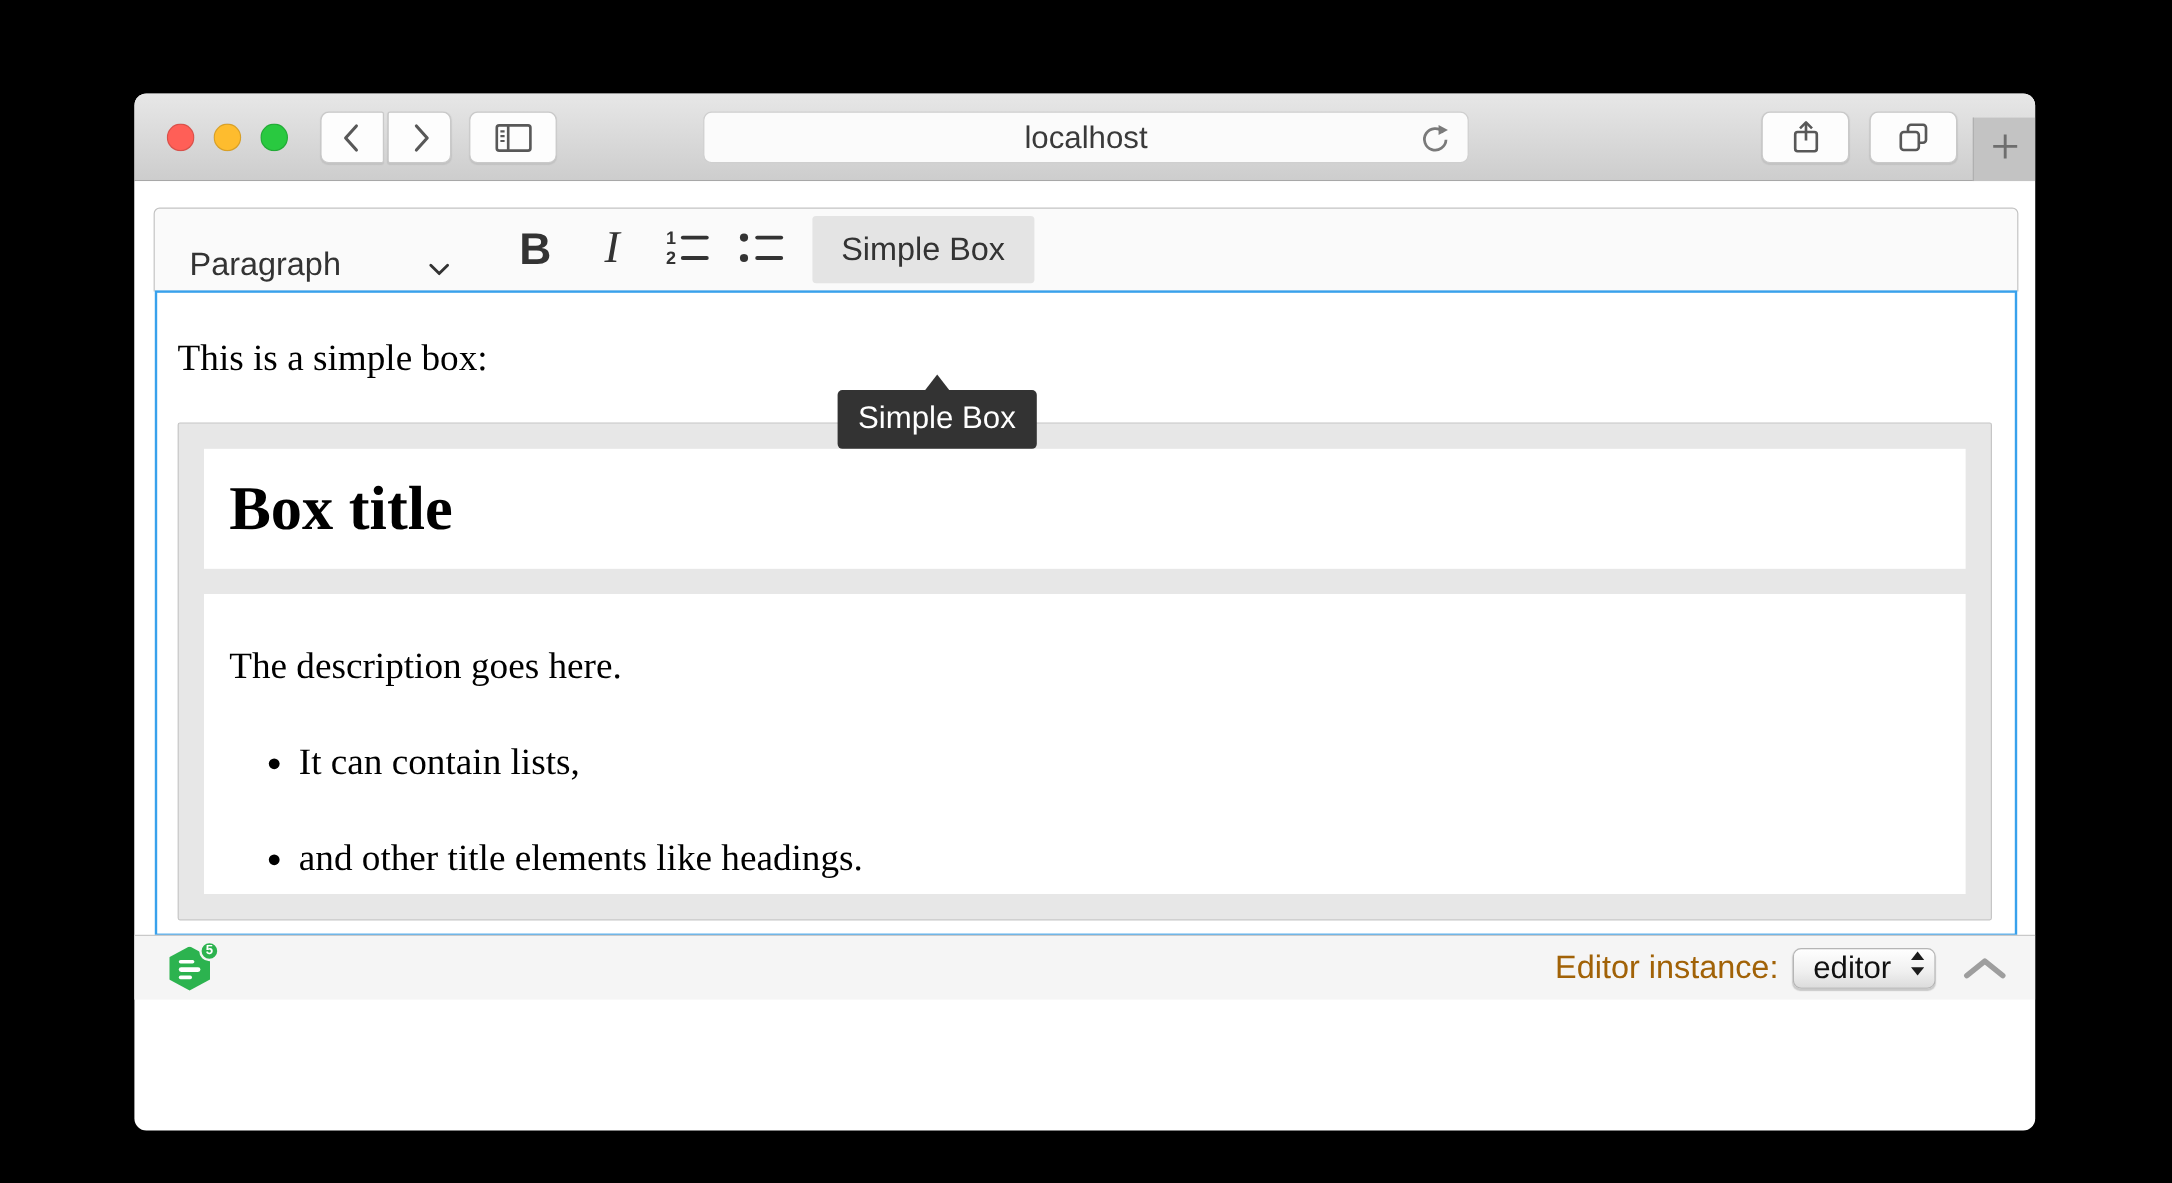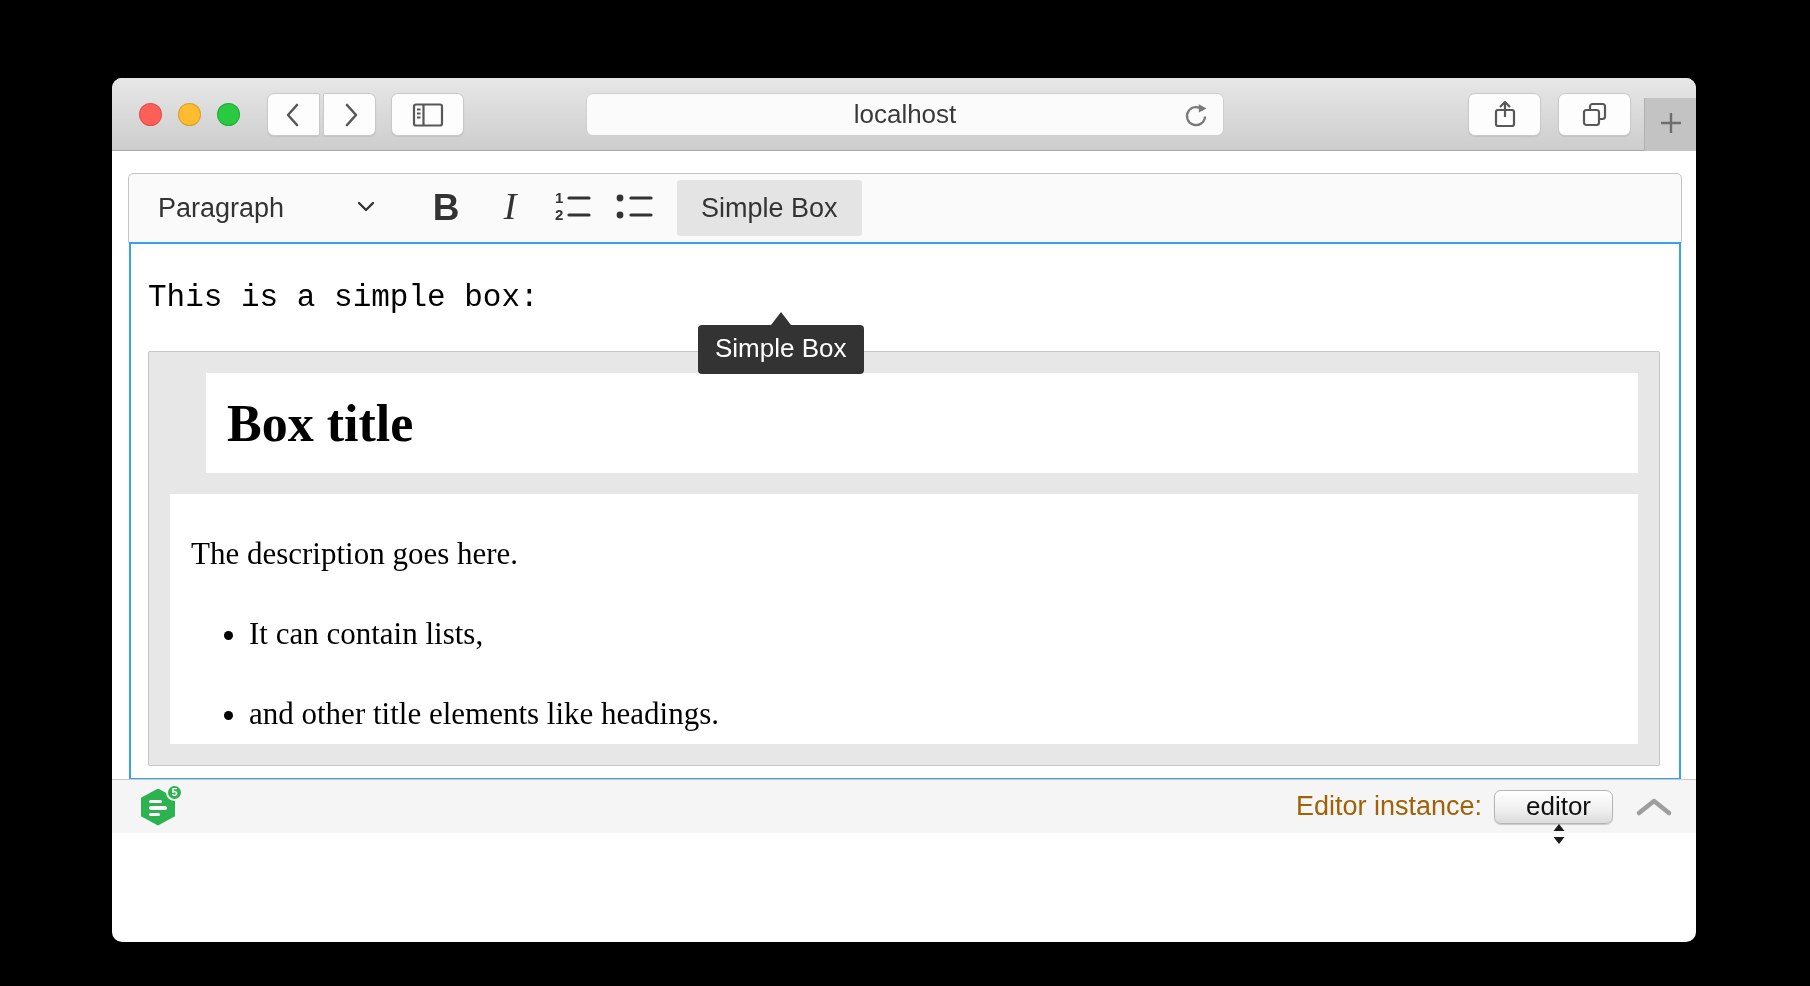--- a/index.html
+++ b/index.html
@@ -56,47 +56,47 @@
   .newtab-strip{position:absolute;right:0;top:20px;bottom:-1px;width:52px;
     background:#c3c3c3;border-left:1px solid #b0b0b0;
     display:flex;align-items:center;justify-content:center;}
 
   
   .page{position:relative;height:682px;background:#fff;}
 
   .editor-toolbar{position:absolute;left:16px;top:22px;width:1554px;height:70px;
     background:var(--toolbar-bg);border:1px solid var(--toolbar-border);
     border-radius:5px 5px 0 0;display:flex;align-items:center;padding:0 8px;}
-  .heading-dd{width:262px;height:56px;display:flex;align-items:center;
+  .heading-dd{width:262px;height:56px;display:flex;align-items:flex-end;
     justify-content:space-between;padding:0 22px 0 21px;border-radius:3px;cursor:pointer;gap:48px;}
   .heading-dd .dd-label{font-size:27px;color:#333;}
   .tb-btn{height:56px;min-width:46px;display:flex;align-items:center;justify-content:center;
     border-radius:3px;cursor:pointer;color:#333;}
   .tb-bold{margin-left:24px;font-weight:bold;font-size:37px;font-family:"Liberation Sans",sans-serif;}
   .tb-italic{margin-left:18px;font-family:"Liberation Serif",serif;font-style:italic;font-size:38px;padding-bottom:4px;}
   .tb-icon{margin-left:16px;}
   .tb-simplebox{margin-left:20px;padding:0 24px;background:var(--hover-btn-bg);
     font-size:27px;color:#333;}
 
   .tooltip{position:absolute;left:586px;top:174px;background:var(--tooltip-bg);
     color:#fff;font-size:26px;padding:8px 17px 10px;border-radius:4px;z-index:5;}
   .tooltip .caret{position:absolute;top:-13px;left:50%;margin-left:-10px;width:0;height:0;
     border-left:10px solid transparent;border-right:10px solid transparent;
     border-bottom:13px solid var(--tooltip-bg);}
 
   .editable{position:absolute;left:17px;top:91px;width:1552px;height:538px;
     background:#fff;border:2px solid var(--focus-border);
     padding:36px 19px 0 17px;overflow:hidden;
     font-family:"Liberation Serif",serif;font-size:31px;color:#000;}
-  .editable p.intro{margin:0 0 36px 0;font-family:Liberation Mono, monospace;}
+  .editable p.intro{margin:0 0 36px 0;}
 
   .simple-box{background:var(--widget-bg);border:1px solid var(--widget-border);
     border-radius:2px;padding:21px;}
   .simple-box-title{background:#fff;height:100px;display:flex;align-items:center;
-    padding:0 21px;margin-bottom:21px;margin-left:36px;}
+    padding:0 21px;margin-bottom:21px;}
   .simple-box-title h1{font-size:52px;font-weight:bold;font-family:"Liberation Serif",serif;}
   .simple-box-desc{background:#fff;height:250px;padding:42px 21px 0 21px;}
   .simple-box-desc p{margin:0 0 15px 0;}
   .simple-box-desc ul{margin:0 0 0 58px;}
   .simple-box-desc li{line-height:37px;margin-bottom:1px;margin-top:43px;}
 
   
   .footer{position:absolute;left:0;right:0;bottom:0;height:54px;
     background:var(--footer-bg);border-top:1px solid #c9c9c9;
     display:flex;align-items:center;padding:0 23px 0 29px;}
@@ -109,22 +109,22 @@
   .logo .l2{left:8px;top:19.5px;width:18px;}
   .logo .l3{left:8px;top:26px;width:11px;}
   .logo .badge{position:absolute;right:-2px;top:-3px;width:17px;height:17px;border-radius:50%;
     background:var(--ckeditor-green);border:2.5px solid var(--footer-bg);
     color:#fff;font-size:11px;font-weight:bold;display:flex;align-items:center;justify-content:center;}
   .footer-right{margin-left:auto;display:flex;align-items:center;}
   .instance-label{font-size:27px;color:#a16207;margin-right:12px;}
   .select{width:119px;height:34px;border:1px solid #b5b5b5;border-radius:7px;
     background:linear-gradient(#ffffff,#efefef 60%,#dcdcdc);
     box-shadow:0 1px 1px rgba(0,0,0,.18);
-    display:flex;align-items:center;justify-content:space-between;
-    padding:0 6px 0 16px;cursor:pointer;flex-direction:column;}
+    display:flex;justify-content:space-between;
+    padding:0 6px 0 16px;cursor:pointer;}
   .select .sel-value{font-size:26px;color:#111;}
   .chevron-up{margin-left:22px;cursor:pointer;display:flex;align-items:center;}
 </style>
 </head>
 <body>
 
 <div class="stage">
   <div class="window">
 
     <div class="chrome">

